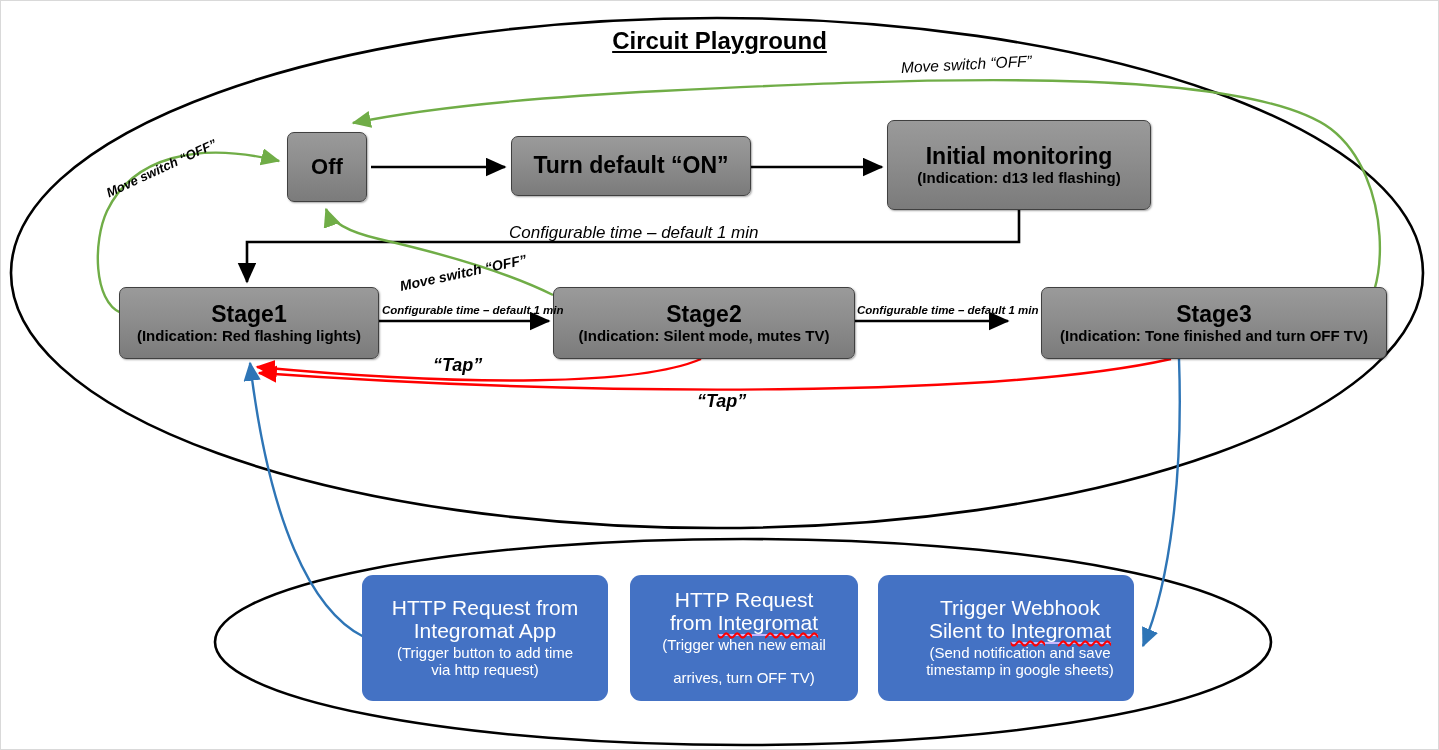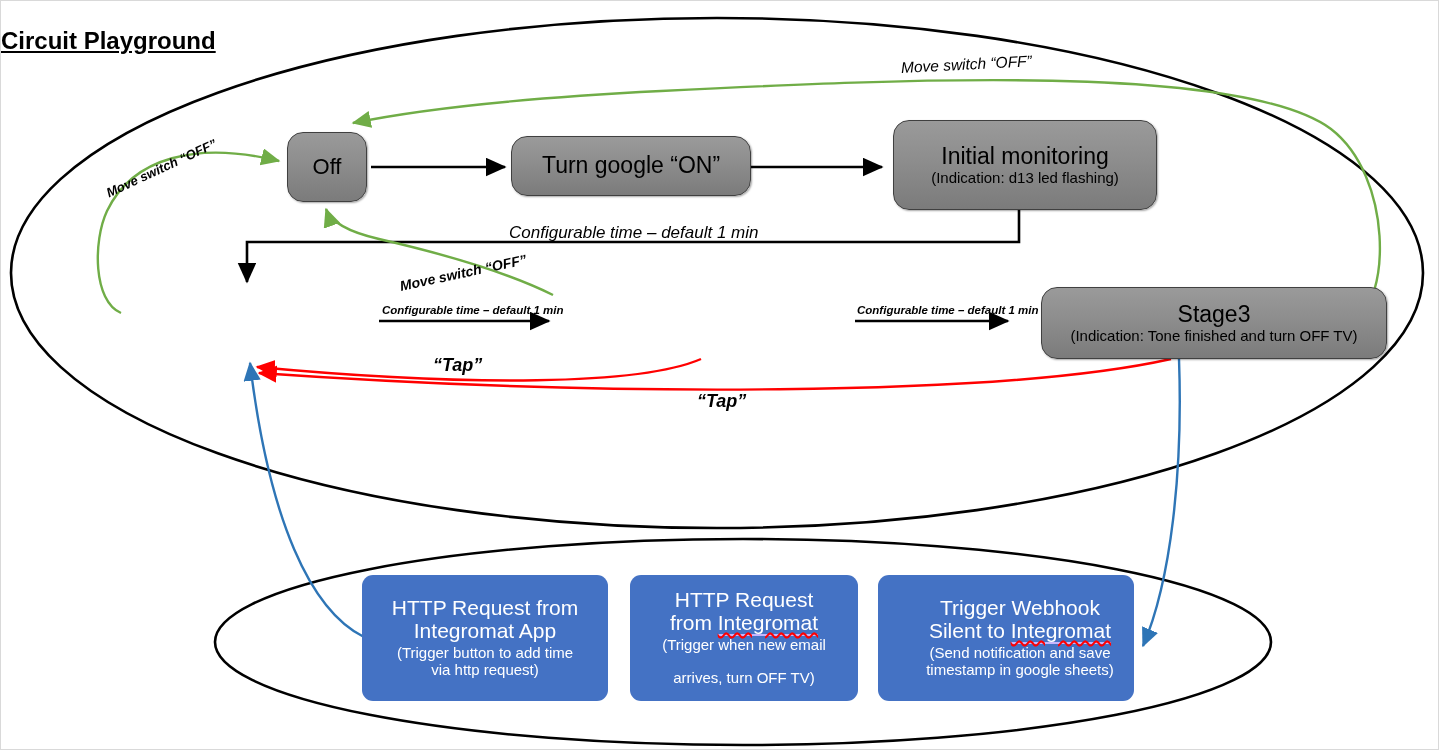--- a/index.html
+++ b/index.html
@@ -11,37 +11,38 @@
     overflow:hidden;
     border:1px solid #d9d9d9;
     box-sizing:border-box;
   }
   svg.layer{position:absolute;left:0;top:0;width:1439px;height:750px;pointer-events:none;}
   .ttl{
     position:absolute;
     font-weight:bold;
     color:#000;
     text-decoration:underline;
-    text-align:left;
+    text-align:center;
     white-space:nowrap;
   }
   #title-circuit{font-size:24px;left:0;right:0;top:26px;}
   #title-external{font-size:20px;left:0;right:0;top:512px;}
 
   .node{
     position:absolute;
     box-sizing:border-box;
-    border-radius:16px;
+    border-radius:7px;
     border:1.6px solid #404040;
     background:linear-gradient(180deg,#9a9a9a 0%,#8d8d8d 45%,#7b7b7b 100%);
     box-shadow:1px 1px 2px rgba(0,0,0,.35);
     color:#000;
     display:flex;flex-direction:column;align-items:center;justify-content:center;
     text-align:center;
     line-height:1.02;
+    font-weight:bold;
   }
   .node .t1{font-size:23px;}
   .node .t2{font-size:15px;margin-top:1px;}
   .node.small .t1{font-size:22px;}
 
   .ev{
     position:absolute;
     box-sizing:border-box;
     border-radius:11px;
     background:#4472c4;
@@ -119,29 +120,37 @@
     <path d="M1178,358 C1182,470 1170,580 1142,645" fill="none" stroke="#2e75b6" stroke-width="2.4" marker-end="url(#ah-blue)"></path>
   </svg>
 
   <div class="ttl" id="title-circuit">Circuit Playground</div>
 
   <div class="node small" style="left:286px;top:131px;width:80px;height:70px;">
     <div class="t1">Off</div>
   </div>
 
   <div class="node" style="left:510px;top:135px;width:240px;height:60px;">
-    <div class="t1">Turn google “ON”</div>
+    <div class="t1">Turn default “ON”</div>
   </div>
 
-  <div class="node" style="left:886px;top:119px;width:264px;height:90px;margin-left:6px;">
+  <div class="node" style="left:886px;top:119px;width:264px;height:90px;">
     <div class="t1">Initial monitoring</div>
     <div class="t2">(Indication: d13 led flashing)</div>
   </div>
 
+  <div class="node" style="left:118px;top:286px;width:260px;height:72px;">
+    <div class="t1">Stage1</div>
+    <div class="t2">(Indication: Red flashing lights)</div>
+  </div>
 
+  <div class="node" style="left:552px;top:286px;width:302px;height:72px;">
+    <div class="t1">Stage2</div>
+    <div class="t2">(Indication: Silent mode, mutes TV)</div>
+  </div>
 
   <div class="node" style="left:1008px;top:286px;width:346px;height:72px;margin-left:32px;">
     <div class="t1">Stage3</div>
     <div class="t2">(Indication: Tone finished and turn OFF TV)</div>
   </div>
 
   <div class="ev" style="left:361px;top:574px;width:246px;height:126px;">
     <div class="e1">HTTP Request from</div>
     <div class="e1">Integromat App</div>
     <div class="e2">(Trigger button to add time</div>

